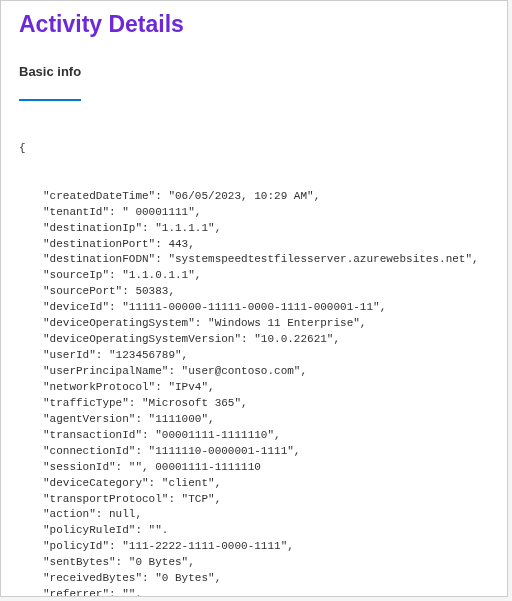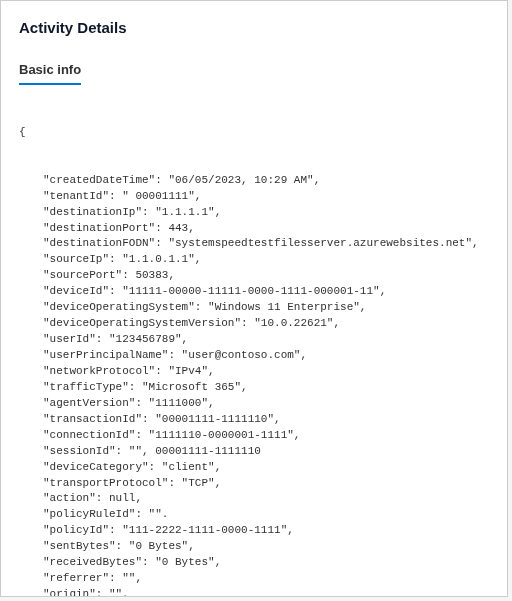--- a/index.html
+++ b/index.html
@@ -13,34 +13,33 @@
       background: #ffffff;
       border: 1px solid #ccc;
       box-sizing: border-box;
       display: flex;
       flex-direction: column;
     }
     .header {
       padding: 10px 18px 8px 18px;
     }
     .title {
-      font-size: 15px;
+      font-size: 23px;
       font-weight: 600;
-      color: #0f172a;
-      margin-top: 8px;
+      color: #6d28d9;
     }
     .tabs {
       padding: 16px 18px 0 18px;
     }
     .tab {
       display: inline-block;
       font-size: 13px;
       font-weight: 600;
       color: #323130;
-      padding-bottom: 6px;
+      padding-bottom: 20px;
       border-bottom: 2px solid #0078d4;
       cursor: pointer;
     }
     .json-area {
       flex: 1;
       padding: 8px 18px 16px 18px;
       font-family: Consolas, Monaco, 'Courier New', monospace;
       font-size: 11px;
       line-height: 1.45;
       color: #323130;

